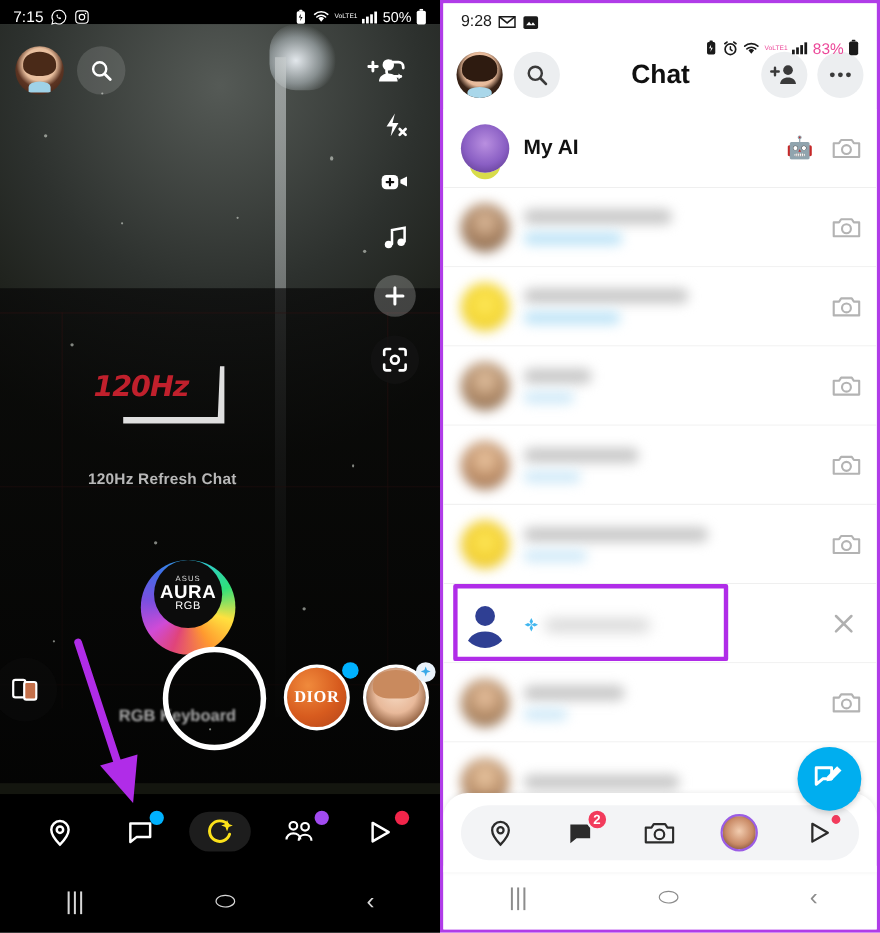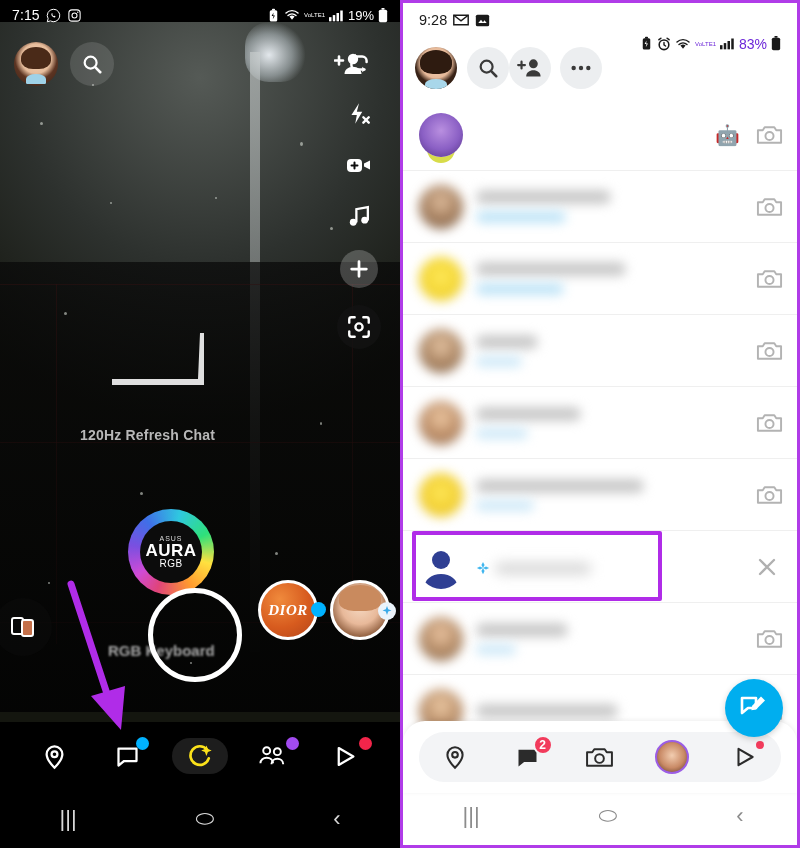--- a/index.html
+++ b/index.html
@@ -102,21 +102,21 @@
   }
   .laptop-outline {
     position:absolute; left:104px; top:305px; width:120px; height:80px; z-index:11;
   }
   .aura-logo {
     position:absolute; left:128px; top:487px; width:86px; height:86px; z-index:12;
     border-radius:50%;
     background: conic-gradient(from 200deg,
       #e0447a 0%, #d04bd6 10%, #7a4fe0 22%, #3f6fe8 34%, #2fc8e0 48%,
       #2fe07a 62%, #ffe13f 74%, #ff9a2f 86%, #e0447a 100%);
-    display:flex; align-items:center; justify-content:center;
+    display:flex; justify-content:center;
     filter: blur(.5px);
   }
   .aura-inner {
     width:62px; height:62px; border-radius:50%; background:#0c0c0c;
     display:flex; flex-direction:column; align-items:center; justify-content:center;
     color:#fff; line-height:1;
   }
   .aura-brand { font-size:7px; letter-spacing:1px; color:#ddd; }
   .aura-main { font-size:17px; font-weight:bold; letter-spacing:.5px; }
   .aura-rgb { font-size:10px; font-weight:normal; letter-spacing:.5px; }
@@ -128,22 +128,22 @@
   .memories-btn {
     position:absolute; left:-6px; top:598px; width:58px; height:58px; z-index:30;
     border-radius:50%; background: rgba(10,10,10,.65);
     display:flex; align-items:center; justify-content:center;
   }
   .shutter {
     position:absolute; left:148px; top:588px; width:94px; height:94px; z-index:30;
     border-radius:50%; border:5px solid #fff; background: transparent;
   }
   .lens-item {
-    position:absolute; top:580px; width:60px; height:60px; border-radius:50%;
-    z-index:28; border:3px solid #fff; overflow:hidden;font-style:italic;
+    position:absolute; top:604px; width:60px; height:60px; border-radius:50%;
+    z-index:28; border:3px solid #fff; overflow:hidden;
   }
   .lens-dior { left:258px;
     background: radial-gradient(circle at 35% 30%, #f08a3c, #d75b1e 55%, #b2441a);
     display:flex; align-items:center; justify-content:center; }
   .lens-dior-text { color:#fff; font-family:"Liberation Serif", serif; font-weight:bold; font-size:15px; letter-spacing:.5px; }
   .lens-badge { position:absolute; right:-1px; top:-1px; width:15px; height:15px; border-radius:50%; background:#00b2ff; z-index:31; }
   .lens-girl { left:330px;
     background: radial-gradient(circle at 50% 42%, #f6d9c2 0%, #e8b99a 45%, #9b6a4a 72%, #6e4a33 100%); }
   .lens-girl::after {
     content:""; position:absolute; left:6px; top:2px; width:42px; height:26px;
@@ -278,20 +278,23 @@
       <div class="speck" style="left:140px;top:470px;width:3px;height:3px;"></div>
       <div class="speck" style="left:320px;top:400px;width:2px;height:3px;"></div>
       <div class="speck" style="left:275px;top:530px;width:3px;height:3px;"></div>
       <div class="speck" style="left:48px;top:560px;width:2px;height:2px;"></div>
       <div class="speck" style="left:190px;top:640px;width:2px;height:2px;"></div>
       <div class="speck" style="left:110px;top:180px;width:2px;height:2px;"></div>
 
       <svg class="laptop-outline" viewBox="0 0 120 80">
         <path d="M96 6 L100 6 L100 58 L8 58 L8 52 L94 52 Z" fill="#f2f2f2" opacity="0.92"></path>
       </svg>
+      <div class="hz-badge">
+        <div class="hz-text">120Hz</div>
+      </div>
       <div class="hz-sub">120Hz Refresh Chat</div>
 
       <div class="aura-logo">
         <div class="aura-inner">
           <div class="aura-brand">ASUS</div>
           <div class="aura-main">AURA</div>
           <div class="aura-rgb">RGB</div>
         </div>
       </div>
       <div class="rgb-kb-text">RGB Keyboard</div>
@@ -321,21 +324,21 @@
           <path d="M2.5 5.5a11 11 0 0115 0" fill="none" stroke="#fff" stroke-width="1.8" stroke-linecap="round"></path>
           <path d="M5 8.6a7.4 7.4 0 0110 0" fill="none" stroke="#fff" stroke-width="1.8" stroke-linecap="round"></path>
         </svg>
         <span style="font-size:6px;line-height:6px;text-align:center;">VoLTE1</span>
         <svg width="15" height="13" viewBox="0 0 18 14">
           <rect x="0" y="9" width="3" height="5" fill="#fff"></rect>
           <rect x="4.5" y="6.5" width="3" height="7.5" fill="#fff"></rect>
           <rect x="9" y="4" width="3" height="10" fill="#fff"></rect>
           <rect x="13.5" y="1" width="3" height="13" fill="#fff"></rect>
         </svg>
-        <span style="font-size:13px;">19%</span>
+        <span style="font-size:13px;">50%</span>
         <svg width="10" height="15" viewBox="0 0 12 18">
           <rect x="1" y="2" width="10" height="15" rx="2" fill="#fff"></rect>
           <rect x="4" y="0" width="4" height="2.2" rx="1" fill="#fff"></rect>
         </svg>
       </div>
     </div>
 
     <div class="top-bar-left">
       <div class="avatar-bitmoji"></div>
       <div class="circ-btn" style="margin-left:12px;">
@@ -471,21 +474,21 @@
         <span class="sb-time-r">9:28</span>
         <svg width="16" height="14" viewBox="0 0 20 16">
           <path d="M1 2h18v12H1z" fill="none" stroke="#1a1a1a" stroke-width="1.8"></path>
           <path d="M1 2l9 7 9-7" fill="none" stroke="#1a1a1a" stroke-width="1.8"></path>
         </svg>
         <svg width="15" height="15" viewBox="0 0 18 18">
           <rect x="1" y="2" width="16" height="14" rx="2" fill="#1a1a1a"></rect>
           <path d="M4 12l3.2-4 2.4 3 1.8-2.2L14 12z" fill="#fff"></path>
         </svg>
       </div>
-      <div class="sb-right-group" style="color:#6d28d9;margin-top:47px;">
+      <div class="sb-right-group" style="color:#ec4899;margin-top:47px;">
         <svg width="13" height="15" viewBox="0 0 16 20">
           <rect x="3" y="3" width="10" height="15" rx="2" fill="#1a1a1a"></rect>
           <rect x="6" y="1" width="4" height="2.5" rx="1" fill="#1a1a1a"></rect>
           <path d="M8 6l-2.5 4.6H8L7 15l3-5H7.6z" fill="#fff"></path>
         </svg>
         <svg width="14" height="14" viewBox="0 0 18 18">
           <circle cx="9" cy="10" r="6.2" fill="none" stroke="#1a1a1a" stroke-width="2"></circle>
           <path d="M9 7v3.2l2 1.4" fill="none" stroke="#1a1a1a" stroke-width="1.8" stroke-linecap="round"></path>
           <path d="M2.5 3.5L5 1.6M15.5 3.5L13 1.6" stroke="#1a1a1a" stroke-width="2" stroke-linecap="round"></path>
         </svg>
@@ -510,20 +513,21 @@
     </div>
 
     <div class="chat-header">
       <div class="hdr-avatar"></div>
       <div class="hdr-circ" style="margin-left:10px;">
         <svg width="22" height="22" viewBox="0 0 24 24">
           <circle cx="10.5" cy="10.5" r="6.5" fill="none" stroke="#3a3a3a" stroke-width="2.4"></circle>
           <line x1="15.5" y1="15.5" x2="21" y2="21" stroke="#3a3a3a" stroke-width="2.8" stroke-linecap="round"></line>
         </svg>
       </div>
+      <div class="chat-title">Chat</div>
       <div class="hdr-circ">
         <svg width="26" height="22" viewBox="0 0 30 26">
           <circle cx="19" cy="8" r="5.2" fill="#3a3a3a"></circle>
           <path d="M10.5 23c0-4.3 3.8-7.2 8.5-7.2s8.5 2.9 8.5 7.2z" fill="#3a3a3a"></path>
           <path d="M5 5.5v8M1 9.5h8" stroke="#3a3a3a" stroke-width="2.6" stroke-linecap="round"></path>
         </svg>
       </div>
       <div class="hdr-circ" style="margin-left:9px;">
         <svg width="22" height="8" viewBox="0 0 24 8">
           <circle cx="4" cy="4" r="2.4" fill="#3a3a3a"></circle>
@@ -531,20 +535,21 @@
           <circle cx="20" cy="4" r="2.4" fill="#3a3a3a"></circle>
         </svg>
       </div>
     </div>
 
     <div class="chat-list">
 
       <div class="chat-row">
         <div class="row-avatar" style="background: radial-gradient(circle at 50% 40%, #b98fe0 0%, #8a5fc4 55%, #6b46a0 80%); box-shadow: 0 14px 0 -8px #d8dc4a;"></div>
         <div class="row-texts">
+          <div class="row-name">My AI</div>
         </div>
         <div class="row-right">
           <span style="font-size:20px;">🤖</span>
           <svg width="27" height="24" viewBox="0 0 28 24">
             <path d="M2 7h5l2-3h10l2 3h5v13H2z" fill="none" stroke="#b3b3b3" stroke-width="2" stroke-linejoin="round"></path>
             <circle cx="14" cy="13" r="4.2" fill="none" stroke="#b3b3b3" stroke-width="2"></circle>
           </svg>
         </div>
       </div>
 

